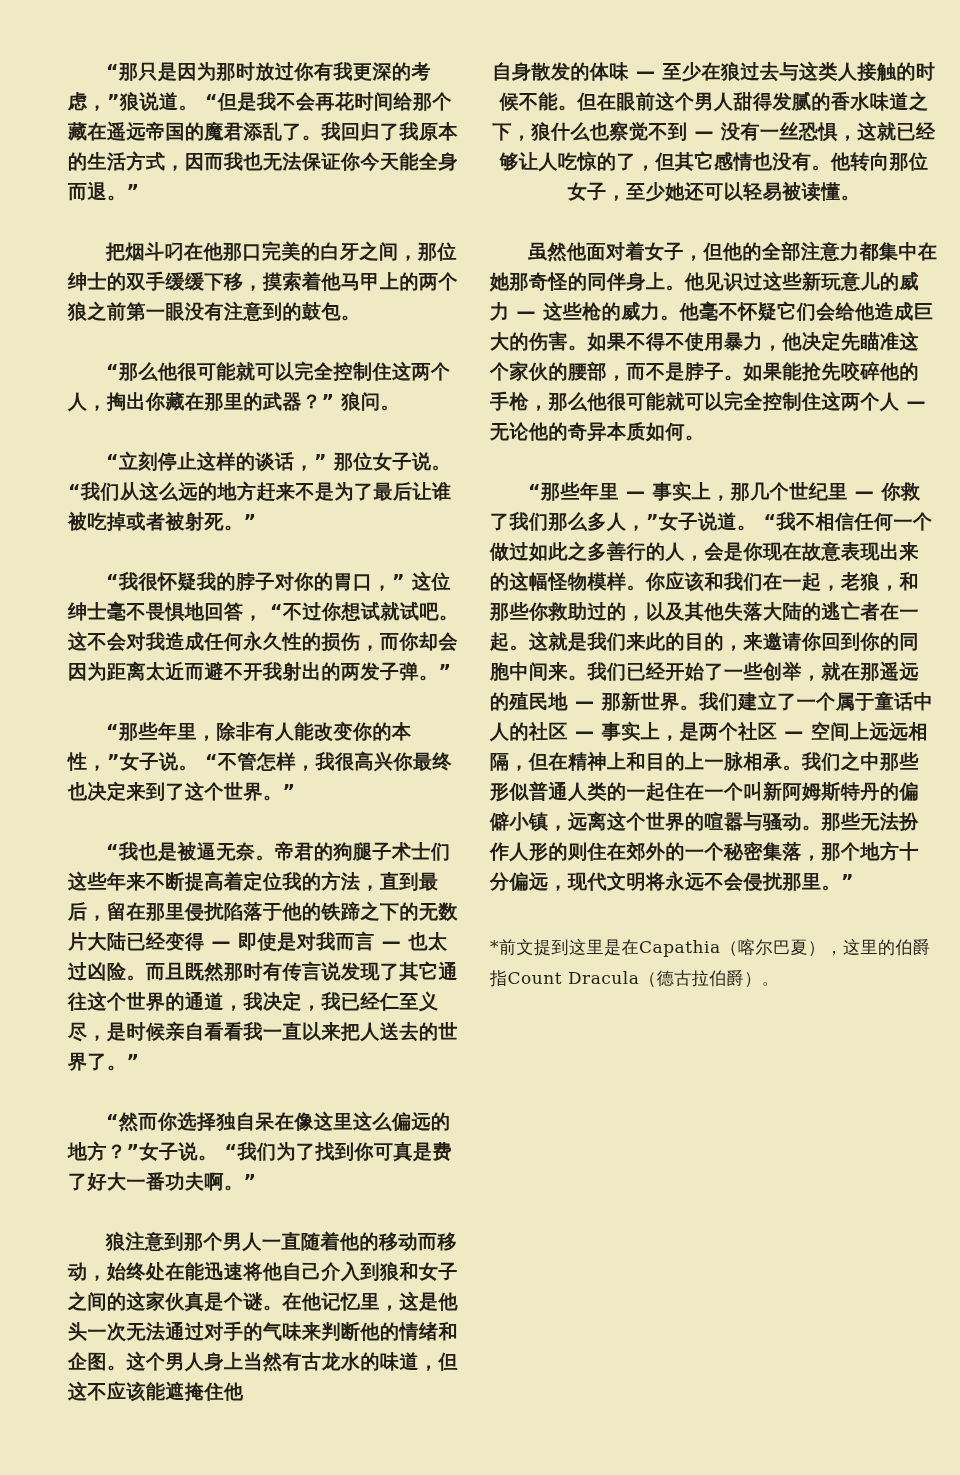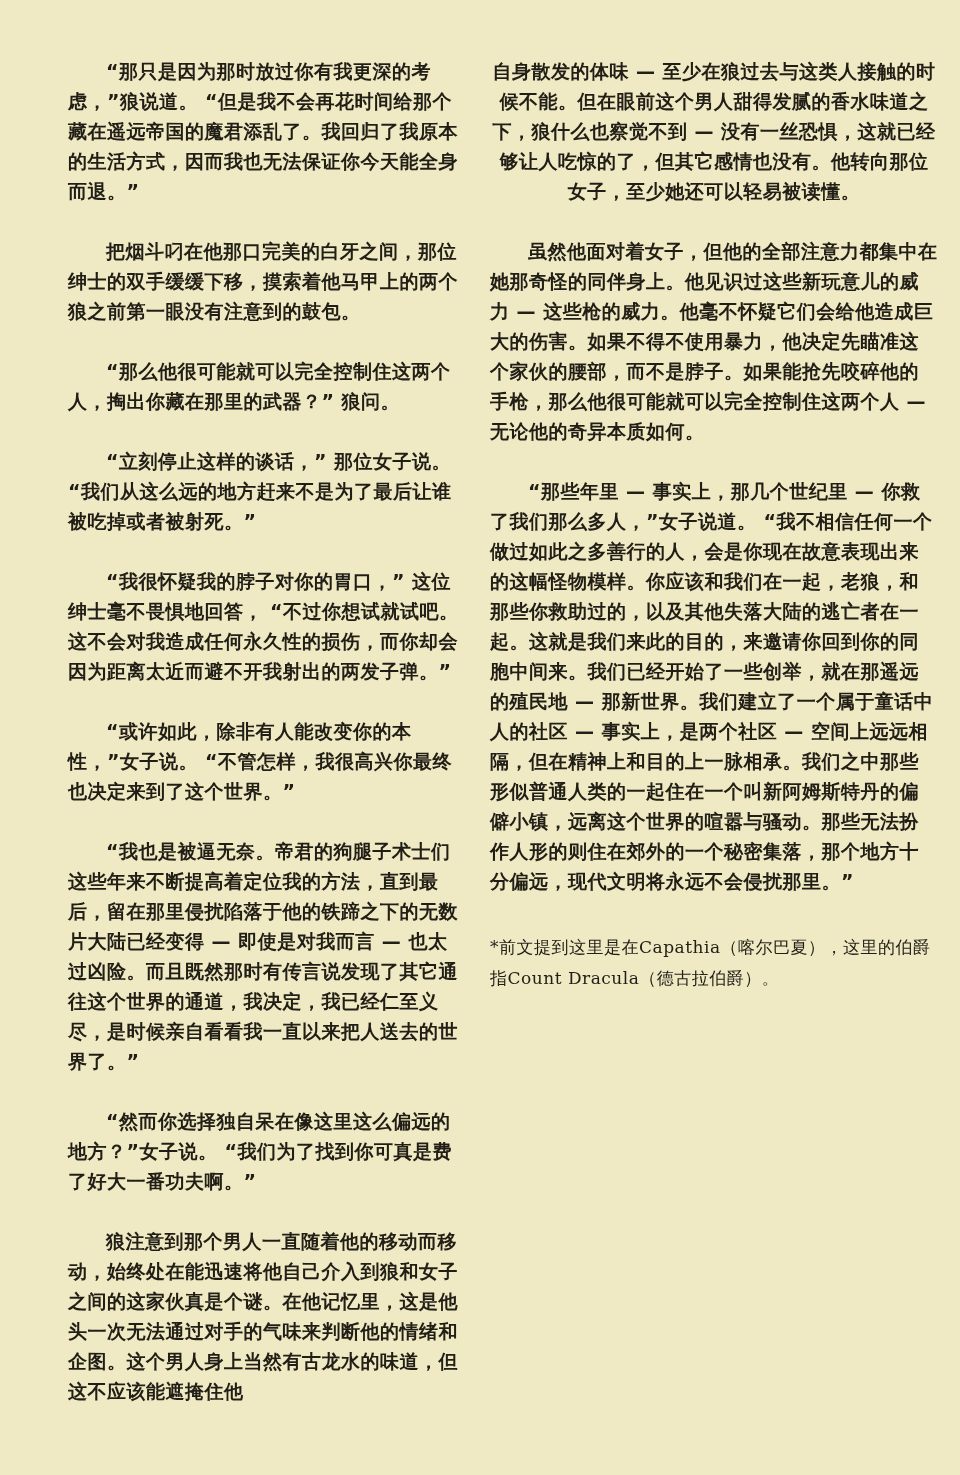--- a/index.html
+++ b/index.html
@@ -63,21 +63,21 @@
 <body>
 
 <div class="page">
 
   <div class="col col-left">
     <p class="para">“那只是因为那时放过你有我更深的考虑，”狼说道。 “但是我不会再花时间给那个藏在遥远帝国的魔君添乱了。我回归了我原本的生活方式，因而我也无法保证你今天能全身而退。”</p>
     <p class="para">把烟斗叼在他那口完美的白牙之间，那位绅士的双手缓缓下移，摸索着他马甲上的两个狼之前第一眼没有注意到的鼓包。</p>
     <p class="para">“那么他很可能就可以完全控制住这两个人，掏出你藏在那里的武器？” 狼问。</p>
     <p class="para">“立刻停止这样的谈话，” 那位女子说。 “我们从这么远的地方赶来不是为了最后让谁被吃掉或者被射死。”</p>
     <p class="para">“我很怀疑我的脖子对你的胃口，” 这位绅士毫不畏惧地回答， “不过你想试就试吧。这不会对我造成任何永久性的损伤，而你却会因为距离太近而避不开我射出的两发子弹。”</p>
-    <p class="para">“或许如此，除非有人能改变你的本性，”女子说。 “不管怎样，我很高兴你最终也决定来到了这个世界。”</p>
+    <p class="para">“那些年里，除非有人能改变你的本性，”女子说。 “不管怎样，我很高兴你最终也决定来到了这个世界。”</p>
     <p class="para">“我也是被逼无奈。帝君的狗腿子术士们这些年来不断提高着定位我的方法，直到最后，留在那里侵扰陷落于他的铁蹄之下的无数片大陆已经变得 — 即使是对我而言 — 也太过凶险。而且既然那时有传言说发现了其它通往这个世界的通道，我决定，我已经仁至义尽，是时候亲自看看我一直以来把人送去的世界了。”</p>
     <p class="para">“然而你选择独自呆在像这里这么偏远的地方？”女子说。 “我们为了找到你可真是费了好大一番功夫啊。”</p>
     <p class="para">狼注意到那个男人一直随着他的移动而移动，始终处在能迅速将他自己介入到狼和女子之间的这家伙真是个谜。在他记忆里，这是他头一次无法通过对手的气味来判断他的情绪和企图。这个男人身上当然有古龙水的味道，但这不应该能遮掩住他</p>
   </div>
 
   <div class="col col-right">
     <p class="para no-indent">自身散发的体味 — 至少在狼过去与这类人接触的时候不能。但在眼前这个男人甜得发腻的香水味道之下，狼什么也察觉不到 — 没有一丝恐惧，这就已经够让人吃惊的了，但其它感情也没有。他转向那位女子，至少她还可以轻易被读懂。</p>
     <p class="para">虽然他面对着女子，但他的全部注意力都集中在她那奇怪的同伴身上。他见识过这些新玩意儿的威力 — 这些枪的威力。他毫不怀疑它们会给他造成巨大的伤害。如果不得不使用暴力，他决定先瞄准这个家伙的腰部，而不是脖子。如果能抢先咬碎他的手枪，那么他很可能就可以完全控制住这两个人 — 无论他的奇异本质如何。</p>
     <p class="para">“那些年里 — 事实上，那几个世纪里 — 你救了我们那么多人，”女子说道。 “我不相信任何一个做过如此之多善行的人，会是你现在故意表现出来的这幅怪物模样。你应该和我们在一起，老狼，和那些你救助过的，以及其他失落大陆的逃亡者在一起。这就是我们来此的目的，来邀请你回到你的同胞中间来。我们已经开始了一些创举，就在那遥远的殖民地 — 那新世界。我们建立了一个属于童话中人的社区 — 事实上，是两个社区 — 空间上远远相隔，但在精神上和目的上一脉相承。我们之中那些形似普通人类的一起住在一个叫新阿姆斯特丹的偏僻小镇，远离这个世界的喧嚣与骚动。那些无法扮作人形的则住在郊外的一个秘密集落，那个地方十分偏远，现代文明将永远不会侵扰那里。”</p>
     <p class="footnote">*前文提到这里是在Capathia（喀尔巴夏），这里的伯爵指Count Dracula（德古拉伯爵）。</p>

